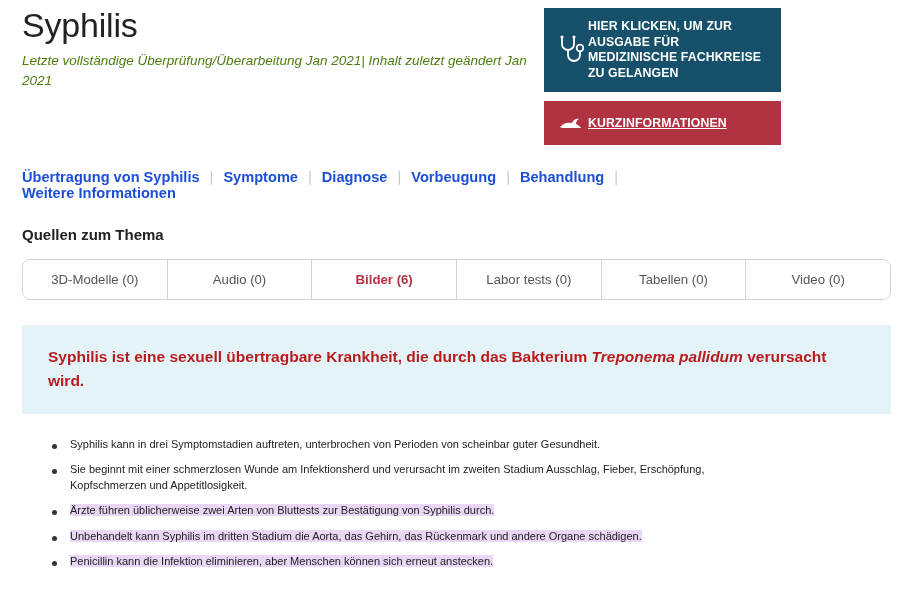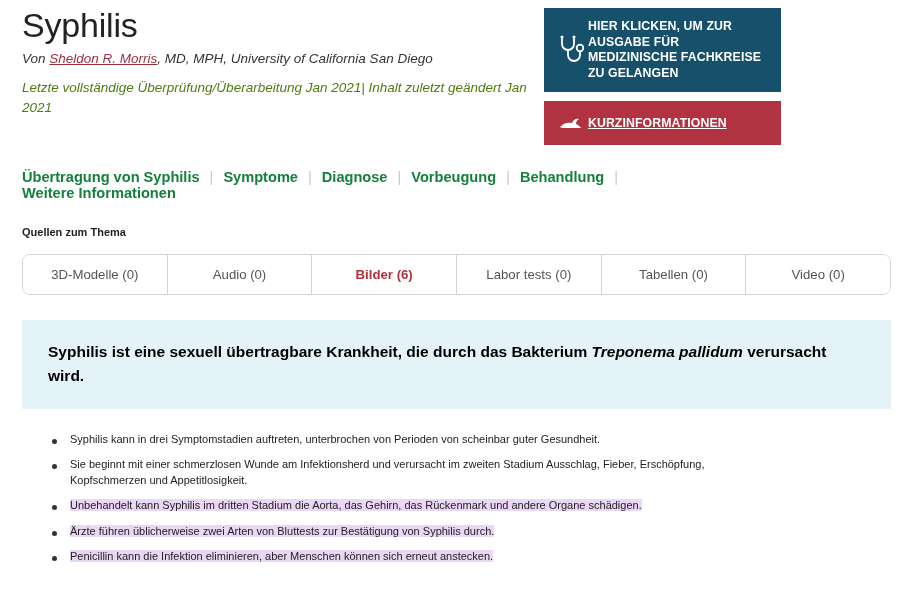--- a/index.html
+++ b/index.html
@@ -82,35 +82,35 @@
   .section-nav {
     margin-top: 24px;
     display: flex;
     align-items: center;
     flex-wrap: wrap;
     font-size: 14.6px;
     font-weight: bold;
     color: #b13241;
   }
   .section-nav a {
-    color: #15803d;
+    color: #1d4ed8;
     text-decoration: none;
     cursor: pointer;
     white-space: nowrap;
   }
   .nav-sep {
     color: #c9c9c9;
     font-weight: normal;
     margin: 0 10px;
   }
 
   
   .resources-title {
     margin-top: 25px;
-    font-size: 11px;
+    font-size: 15px;
     font-weight: bold;
     color: #222;
   }
   .tabs {
     margin-top: 16px;
     display: flex;
     width: 869px;
     border: 1px solid #d4d4d4;
     border-radius: 8px;
     overflow: hidden;
@@ -129,21 +129,21 @@
   }
   .tab:last-child { border-right: none; }
   .tab.active { color: #b13241; font-weight: bold; }
 
   
   .callout {
     margin-top: 25px;
     width: 869px;
     background: #e4f3f8;
     padding: 20px 26px 22px 26px;
-    color: #000000;
+    color: #b91c1c;
     font-size: 15.5px;
     font-weight: bold;
     line-height: 1.5;
   }
   .callout em { font-style: italic; }
 
   
   ul.key-points {
     margin: 22px 0 0 0;
     padding: 0 0 0 30px;
@@ -172,23 +172,20 @@
 </style>
 </head>
 <body>
 
 <div class="page">
 
   <div class="header-row">
 
     <div class="title-block">
       <h1 class="doc-title">Syphilis</h1>
-      <div class="byline">
-        <span>Von </span><a href="#">Sheldon R. Morris</a><span>, MD, MPH, University of California San Diego</span>
-      </div>
       <div class="revised">Letzte vollständige Überprüfung/Überarbeitung Jan 2021| Inhalt zuletzt geändert Jan 2021</div>
     </div>
 
     <div class="promo-col">
       <div class="promo-btn promo-pro">
         <span class="promo-icon">
           <svg width="26" height="30" viewBox="0 0 26 30" fill="none" xmlns="http://www.w3.org/2000/svg">
             <path d="M4 2 v7 a6 6 0 0 0 12 0 V2" stroke="#ffffff" stroke-width="1.8" fill="none" stroke-linecap="round"></path>
             <path d="M10 15 v5 a6 6 0 0 0 12 0 v-3" stroke="#ffffff" stroke-width="1.8" fill="none" stroke-linecap="round"></path>
             <circle cx="22" cy="13" r="3.3" stroke="#ffffff" stroke-width="1.8" fill="none"></circle>
@@ -235,18 +232,18 @@
     <div class="tab">Video (0)</div>
   </div>
 
   <div class="callout">
     <span>Syphilis ist eine sexuell übertragbare Krankheit, die durch das Bakterium </span><em>Treponema pallidum</em><span> verursacht wird.</span>
   </div>
 
   <ul class="key-points">
     <li><span>Syphilis kann in drei Symptomstadien auftreten, unterbrochen von Perioden von scheinbar guter Gesundheit.</span></li>
     <li><span>Sie beginnt mit einer schmerzlosen Wunde am Infektionsherd und verursacht im zweiten Stadium Ausschlag, Fieber, Erschöpfung, Kopfschmerzen und Appetitlosigkeit.</span></li>
+    <li><span class="hl">Ärzte führen üblicherweise zwei Arten von Bluttests zur Bestätigung von Syphilis durch.</span></li>
     <li><span class="hl">Unbehandelt kann Syphilis im dritten Stadium die Aorta, das Gehirn, das Rückenmark und andere Organe schädigen.</span></li>
-    <li><span class="hl">Ärzte führen üblicherweise zwei Arten von Bluttests zur Bestätigung von Syphilis durch.</span></li>
     <li><span class="hl">Penicillin kann die Infektion eliminieren, aber Menschen können sich erneut anstecken.</span></li>
   </ul>
 
 </div>
 
 </body></html>

